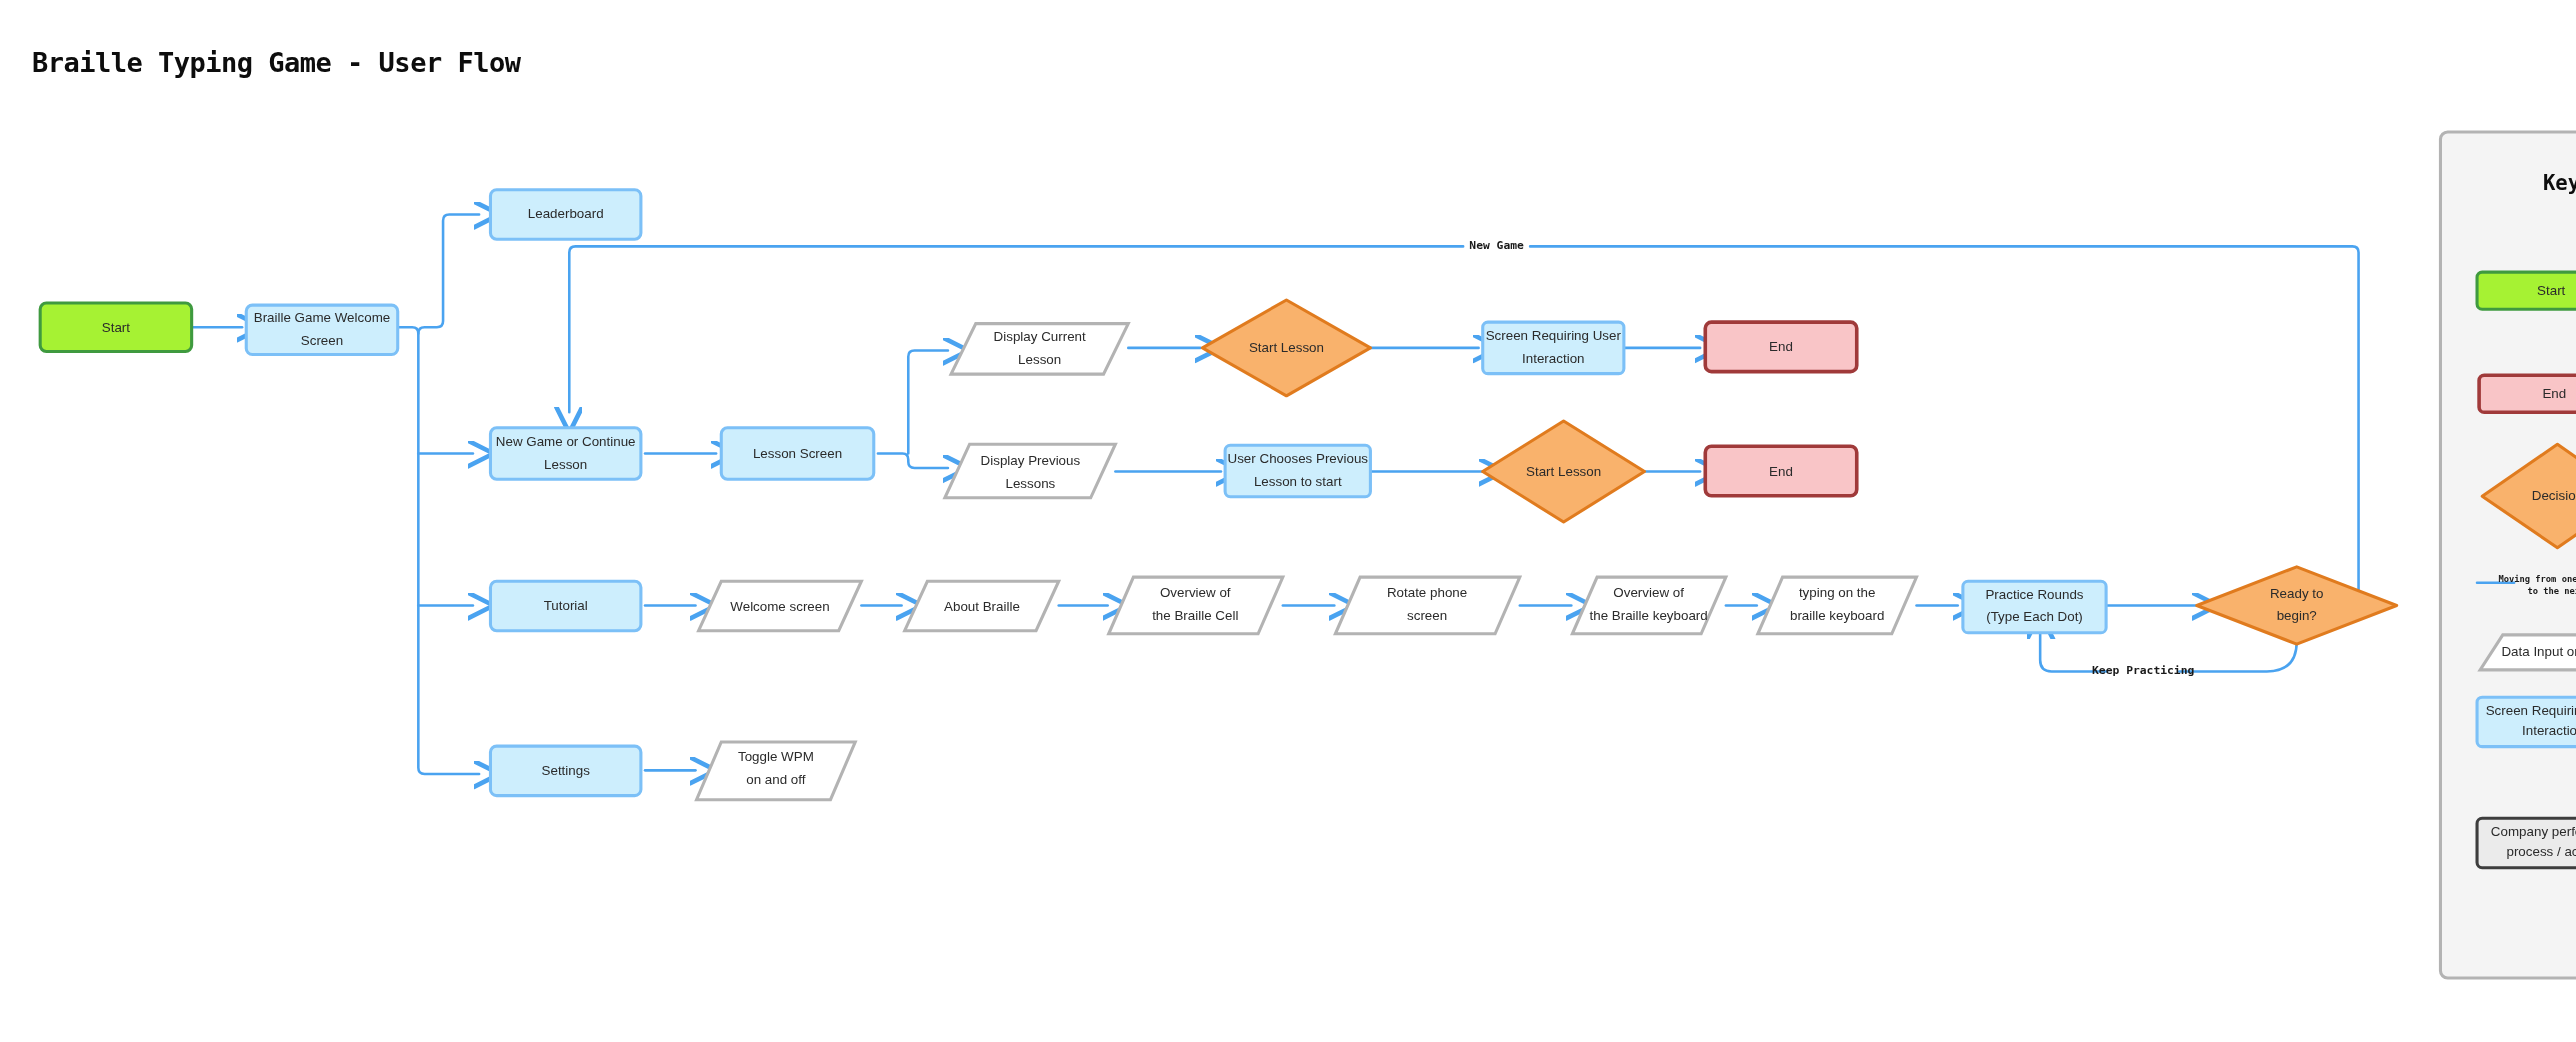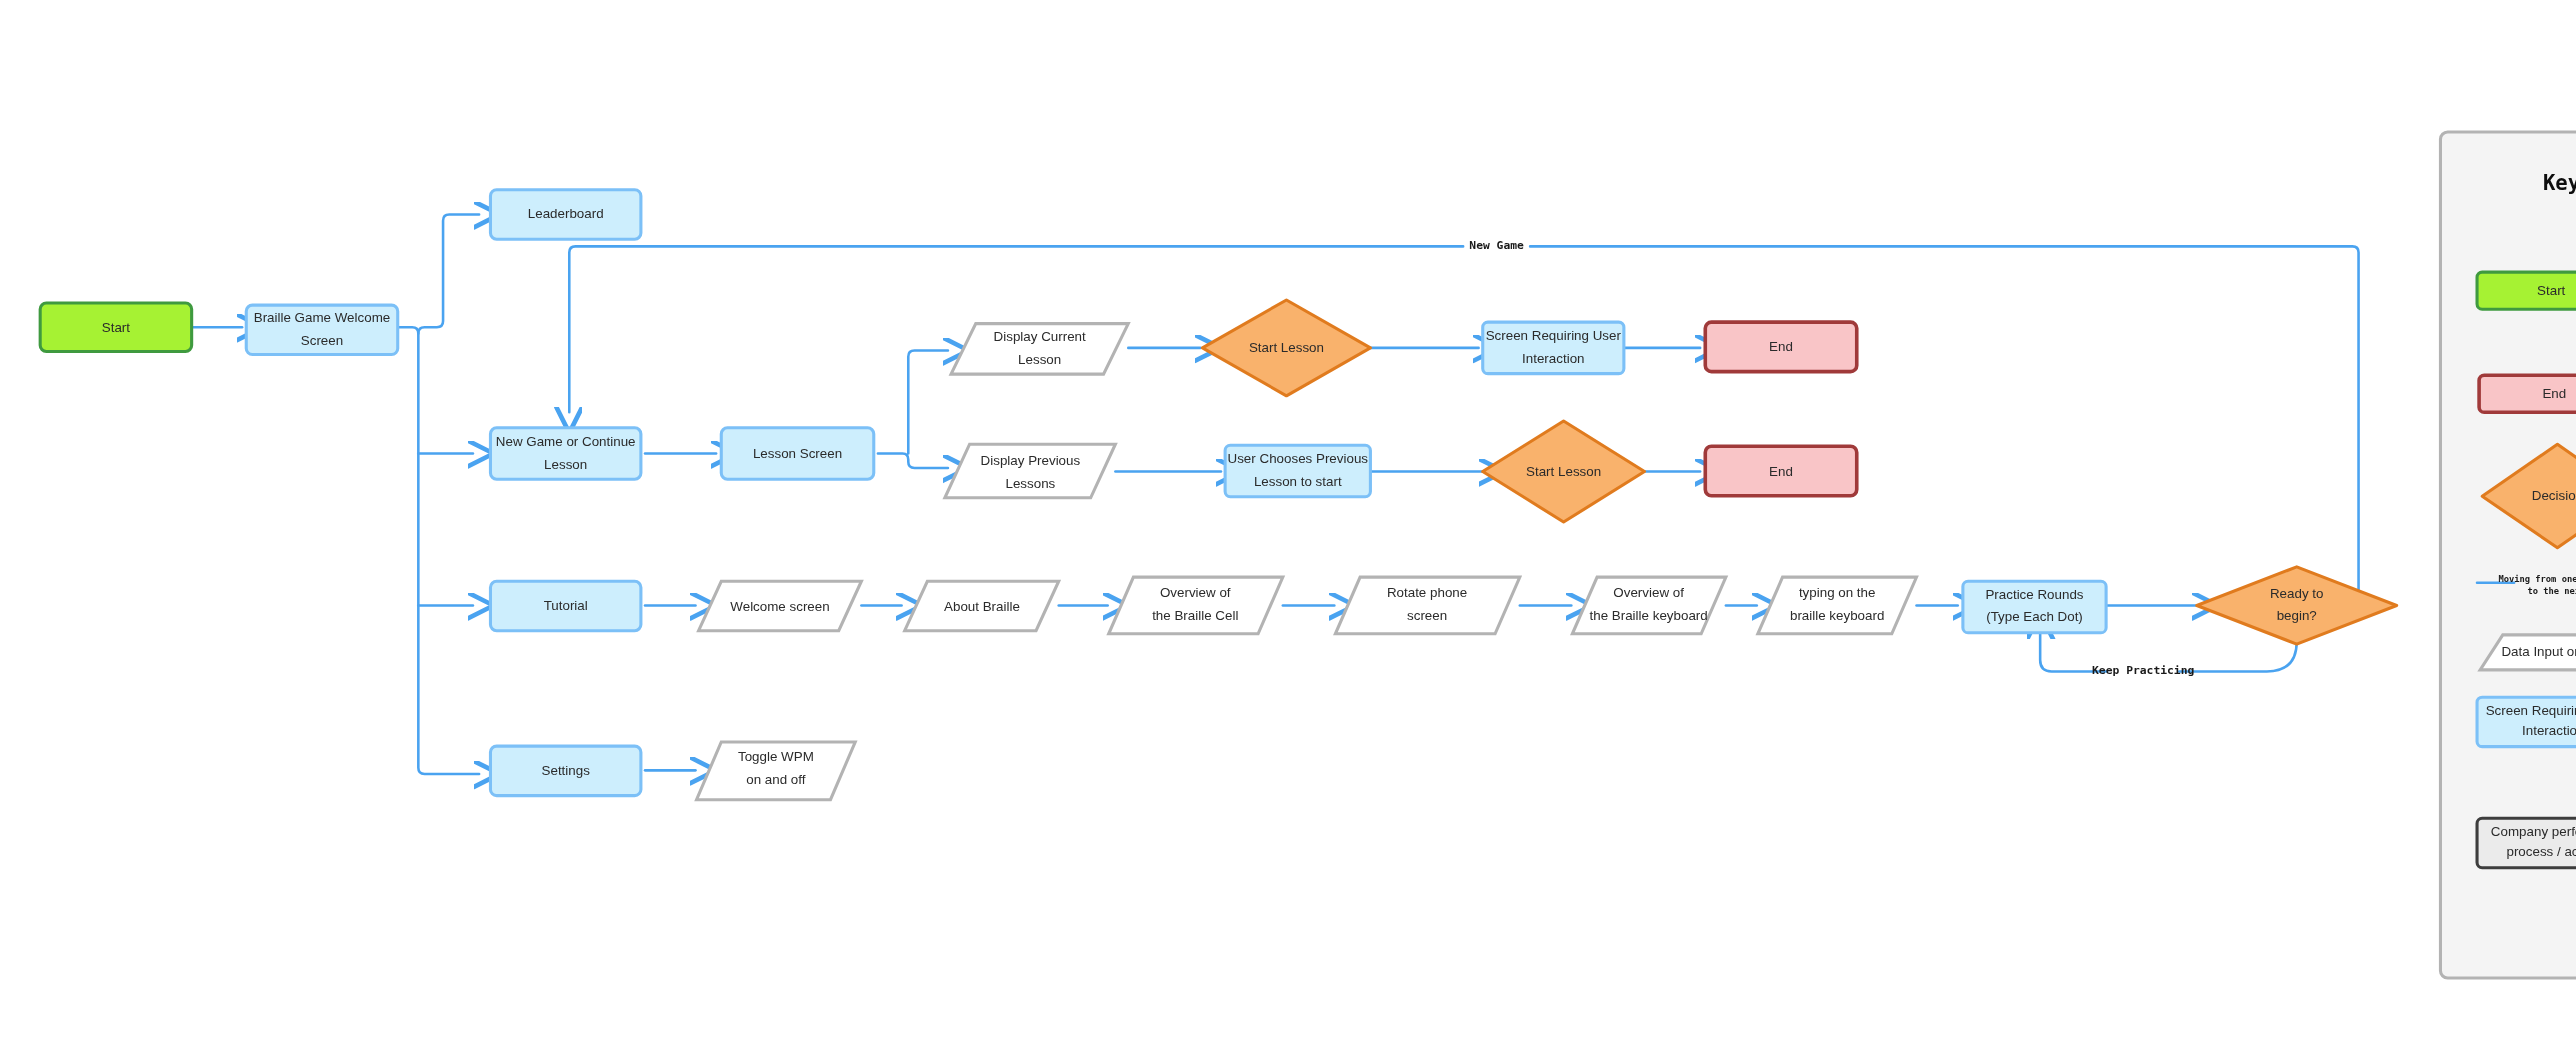--- a/index.html
+++ b/index.html
@@ -21,20 +21,21 @@
   .keylabel{font-size:26px;text-anchor:middle;dominant-baseline:middle;fill:#2b2b2b;}
   .keyedgelabel{font-family:"DejaVu Sans Mono",monospace;font-weight:700;font-size:17px;
                 text-anchor:middle;dominant-baseline:middle;fill:#1a1a1a;}
   .edge{fill:none;stroke:#4aa3f0;stroke-width:5;stroke-linecap:round;stroke-linejoin:round;}
 </style>
 </head>
 <body>
 
 <div id="canvas">
 
+  <div class="flow-title">Braille Typing Game - User Flow</div>
 
   <svg width="2713" height="1043" viewBox="0 0 5266 2024">
     <defs>
       <marker id="ah" markerWidth="12" markerHeight="12" refX="2" refY="5" orient="auto" markerUnits="strokeWidth">
         <path d="M0,0 L10,5 L0,10" fill="none" stroke="#4aa3f0" stroke-width="1.8" stroke-linecap="round" stroke-linejoin="round"></path>
       </marker>
     </defs>
 
     <g>
 

